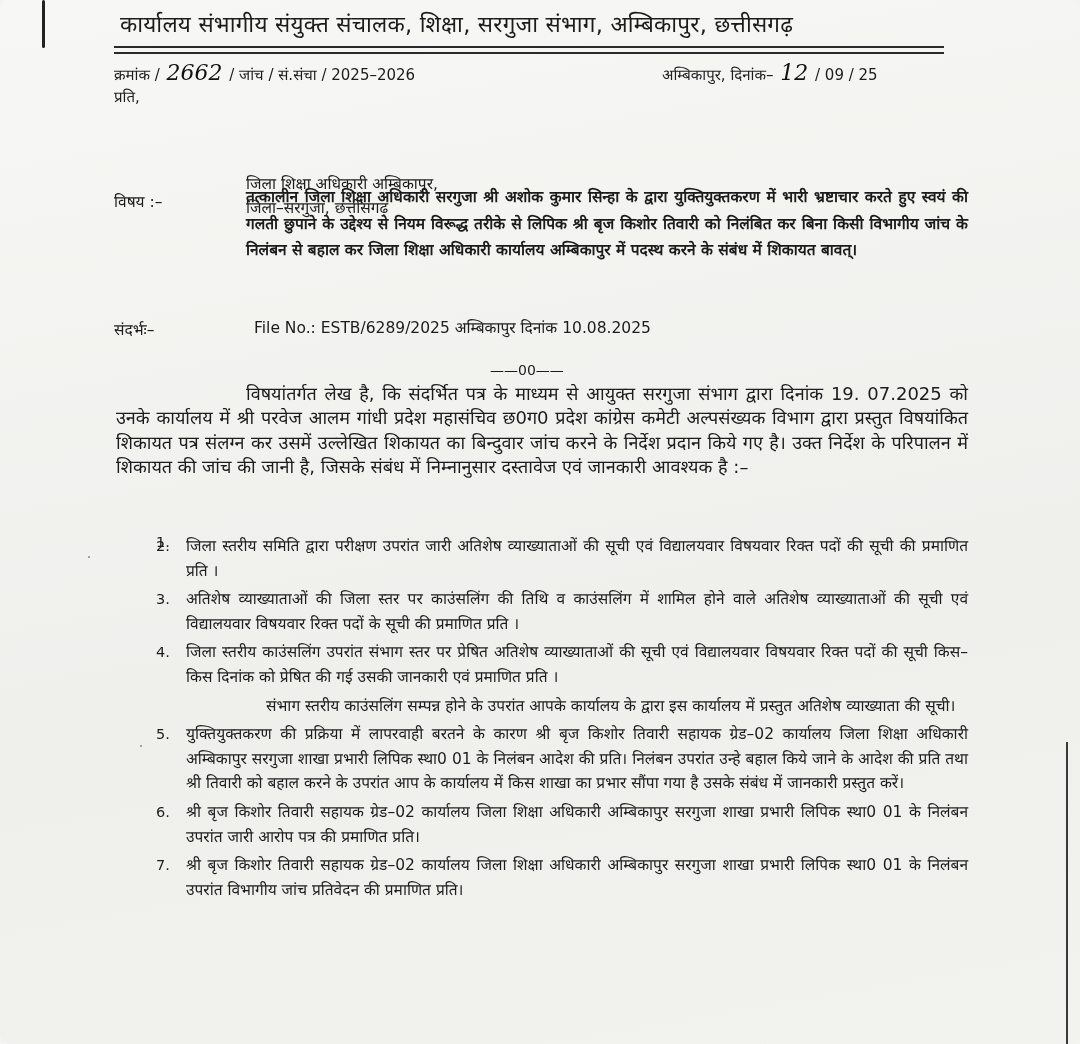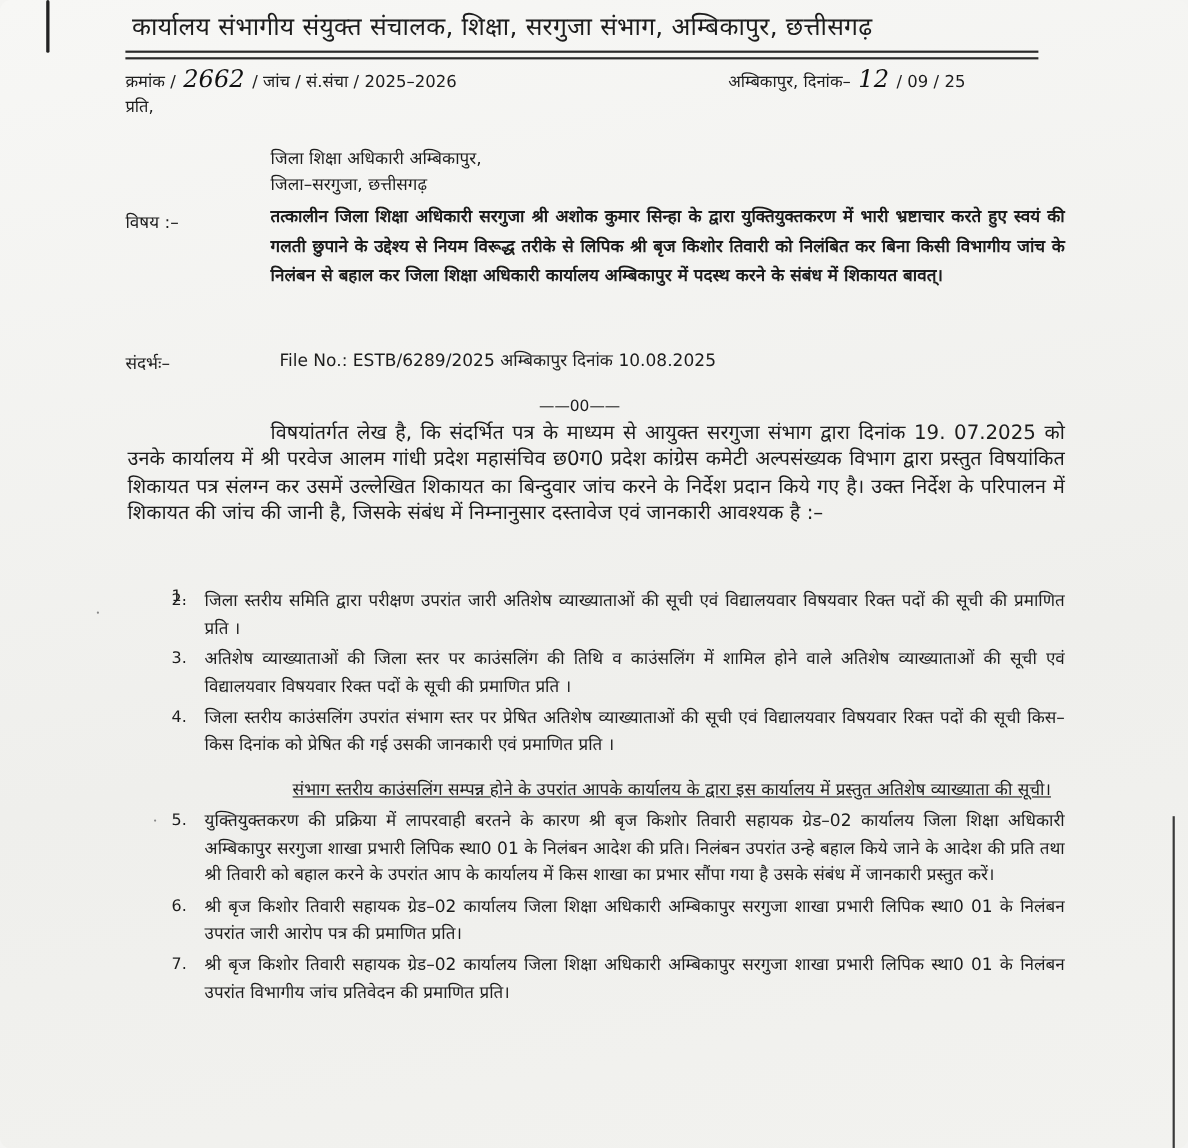--- a/index.html
+++ b/index.html
@@ -32,21 +32,21 @@
   .rule.r1 { top: 46px; }
   .rule.r2 { top: 52px; height: 1.5px; }
   .refline { position: absolute; top: 60px; font-size: 15px; white-space: nowrap; }
   .refline.left { left: 114px; }
   .refline.right { left: 662px; }
   .hand {
     font-family: "DejaVu Serif", serif; font-style: italic;
     font-size: 22px; color: #111; margin: 16px 2px;
   }
   .prati { position: absolute; left: 114px; top: 86px; font-size: 15px; }
-  .addr { position: absolute; left: 246px; font-size: 15.5px; white-space: nowrap; }
+  .addr { position: absolute; left: 246px; font-size: 15.5px; white-space: nowrap; margin-top: 40px; }
   .addr.a1 { top: 132px; }
   .addr.a2 { top: 156px; }
   .label { position: absolute; left: 114px; font-size: 15.5px; font-weight: 500; }
   .label.l-subject { top: 190px; }
   .label.l-ref { top: 318px; }
   .block {
     position: absolute; font-size: 15.5px; font-weight: 600;
     text-align: justify; text-align-last: left;
   }
   .subject { left: 246px; top: 184px; width: 722px; line-height: 26.5px; }
@@ -58,21 +58,21 @@
     font-size: 18px; line-height: 24.4px; font-weight: 500;
     text-align: justify; text-indent: 130px;
   }
   .list {
     position: absolute; left: 150px; top: 530px; width: 818px;
     margin: 0; padding: 0; list-style: none;
     font-size: 15.5px; font-weight: 500; line-height: 24.6px;
   }
   .list li { position: relative; padding-left: 36px; text-align: justify; margin-bottom: 4px; }
   .list li .num { position: absolute; left: 6px; top: 0; font-size: 14.5px; }
-  .list li .note { display: block; text-indent: 80px; margin-top: 16px; text-decoration: underline; }
+  .list li .note { display: block; text-indent: 80px; margin-top: 4px; }
   .speck { position: absolute; width: 2px; height: 2px; background: #888; border-radius: 50%; }
 </style>
 </head>
 <body>
 
 <div class="page">
   <div class="edge-mark-left"></div>
   <div class="edge-mark-right"></div>
 
   <div class="heading">कार्यालय संभागीय संयुक्त संचालक, शिक्षा, सरगुजा संभाग, अम्बिकापुर, छत्तीसगढ़</div>

